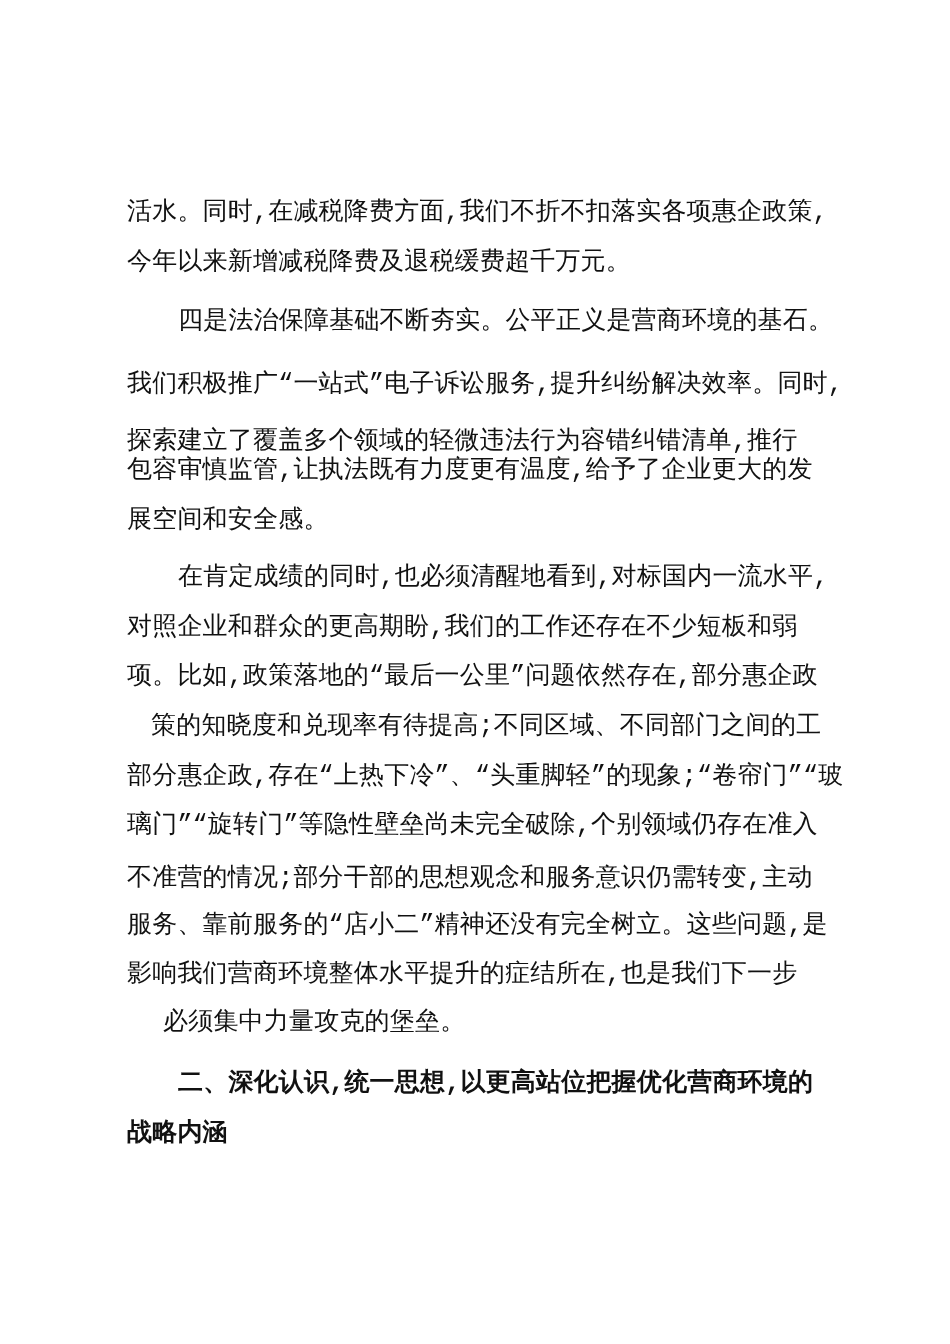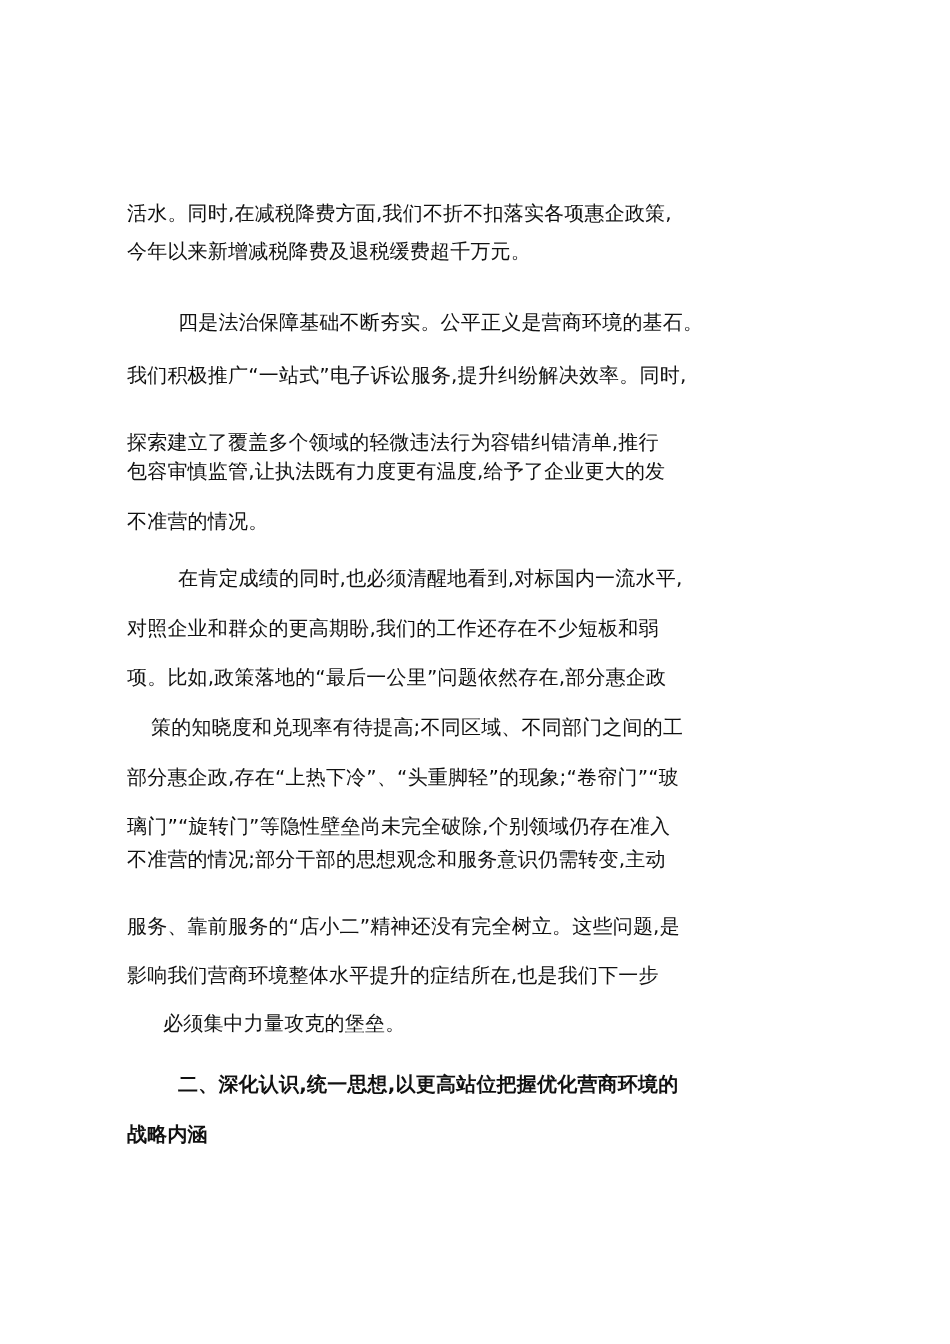--- a/index.html
+++ b/index.html
@@ -19,58 +19,59 @@
       position: absolute;
       left: 0;
       top: 0;
       width: 950px;
       height: 1344px;
       background: #ffffff;
     }
     .line {
       position: absolute;
       left: 127px;
-      font-size: 20px;
+      font-size: 25px;
       line-height: 30px;
       white-space: nowrap;
       letter-spacing: 0.2px;
+      font-family: Liberation Mono, monospace;
     }
     .indent {
       left: 178px;
     }
     .bold {
       font-weight: bold;
     }
   </style>
 </head>
 <body>
 
 <div class="page">
 
   <div>
     <div class="line" style="top:198px;">活水。同时,在减税降费方面,我们不折不扣落实各项惠企政策,</div>
-    <div class="line" style="top:236px;">今年以来新增减税降费及退税缓费超千万元。</div>
+    <div class="line" style="top:248px;">今年以来新增减税降费及退税缓费超千万元。</div>
   </div>
 
   <div>
     <div class="line indent" style="top:307px;">四是法治保障基础不断夯实。公平正义是营商环境的基石。</div>
-    <div class="line" style="top:360px;">我们积极推广“一站式”电子诉讼服务,提升纠纷解决效率。同时,</div>
+    <div class="line" style="top:370px;">我们积极推广“一站式”电子诉讼服务,提升纠纷解决效率。同时,</div>
     <div class="line" style="top:427px;">探索建立了覆盖多个领域的轻微违法行为容错纠错清单,推行</div>
     <div class="line" style="top:456px;">包容审慎监管,让执法既有力度更有温度,给予了企业更大的发</div>
-    <div class="line" style="top:506px;">不准营的情况。</div>
+    <div class="line" style="top:506px;">展空间和安全感。</div>
   </div>
 
   <div>
     <div class="line indent" style="top:563px;">在肯定成绩的同时,也必须清醒地看到,对标国内一流水平,</div>
     <div class="line" style="top:613px;">对照企业和群众的更高期盼,我们的工作还存在不少短板和弱</div>
     <div class="line" style="top:662px;">项。比如,政策落地的“最后一公里”问题依然存在,部分惠企政</div>
     <div class="line" style="top:712px;margin-left:24px;">策的知晓度和兑现率有待提高;不同区域、不同部门之间的工</div>
     <div class="line" style="top:762px;">部分惠企政,存在“上热下冷”、“头重脚轻”的现象;“卷帘门”“玻</div>
     <div class="line" style="top:811px;">璃门”“旋转门”等隐性壁垒尚未完全破除,个别领域仍存在准入</div>
-    <div class="line" style="top:844px;">不准营的情况;部分干部的思想观念和服务意识仍需转变,主动</div>
+    <div class="line" style="top:864px;">不准营的情况;部分干部的思想观念和服务意识仍需转变,主动</div>
     <div class="line" style="top:911px;">服务、靠前服务的“店小二”精神还没有完全树立。这些问题,是</div>
     <div class="line" style="top:960px;">影响我们营商环境整体水平提升的症结所在,也是我们下一步</div>
     <div class="line" style="top:1008px;margin-left:36px;">必须集中力量攻克的堡垒。</div>
   </div>
 
   <div>
     <div class="line indent bold" style="top:1069px;">二、深化认识,统一思想,以更高站位把握优化营商环境的</div>
     <div class="line bold" style="top:1119px;text-align:center;">战略内涵</div>
   </div>
 

